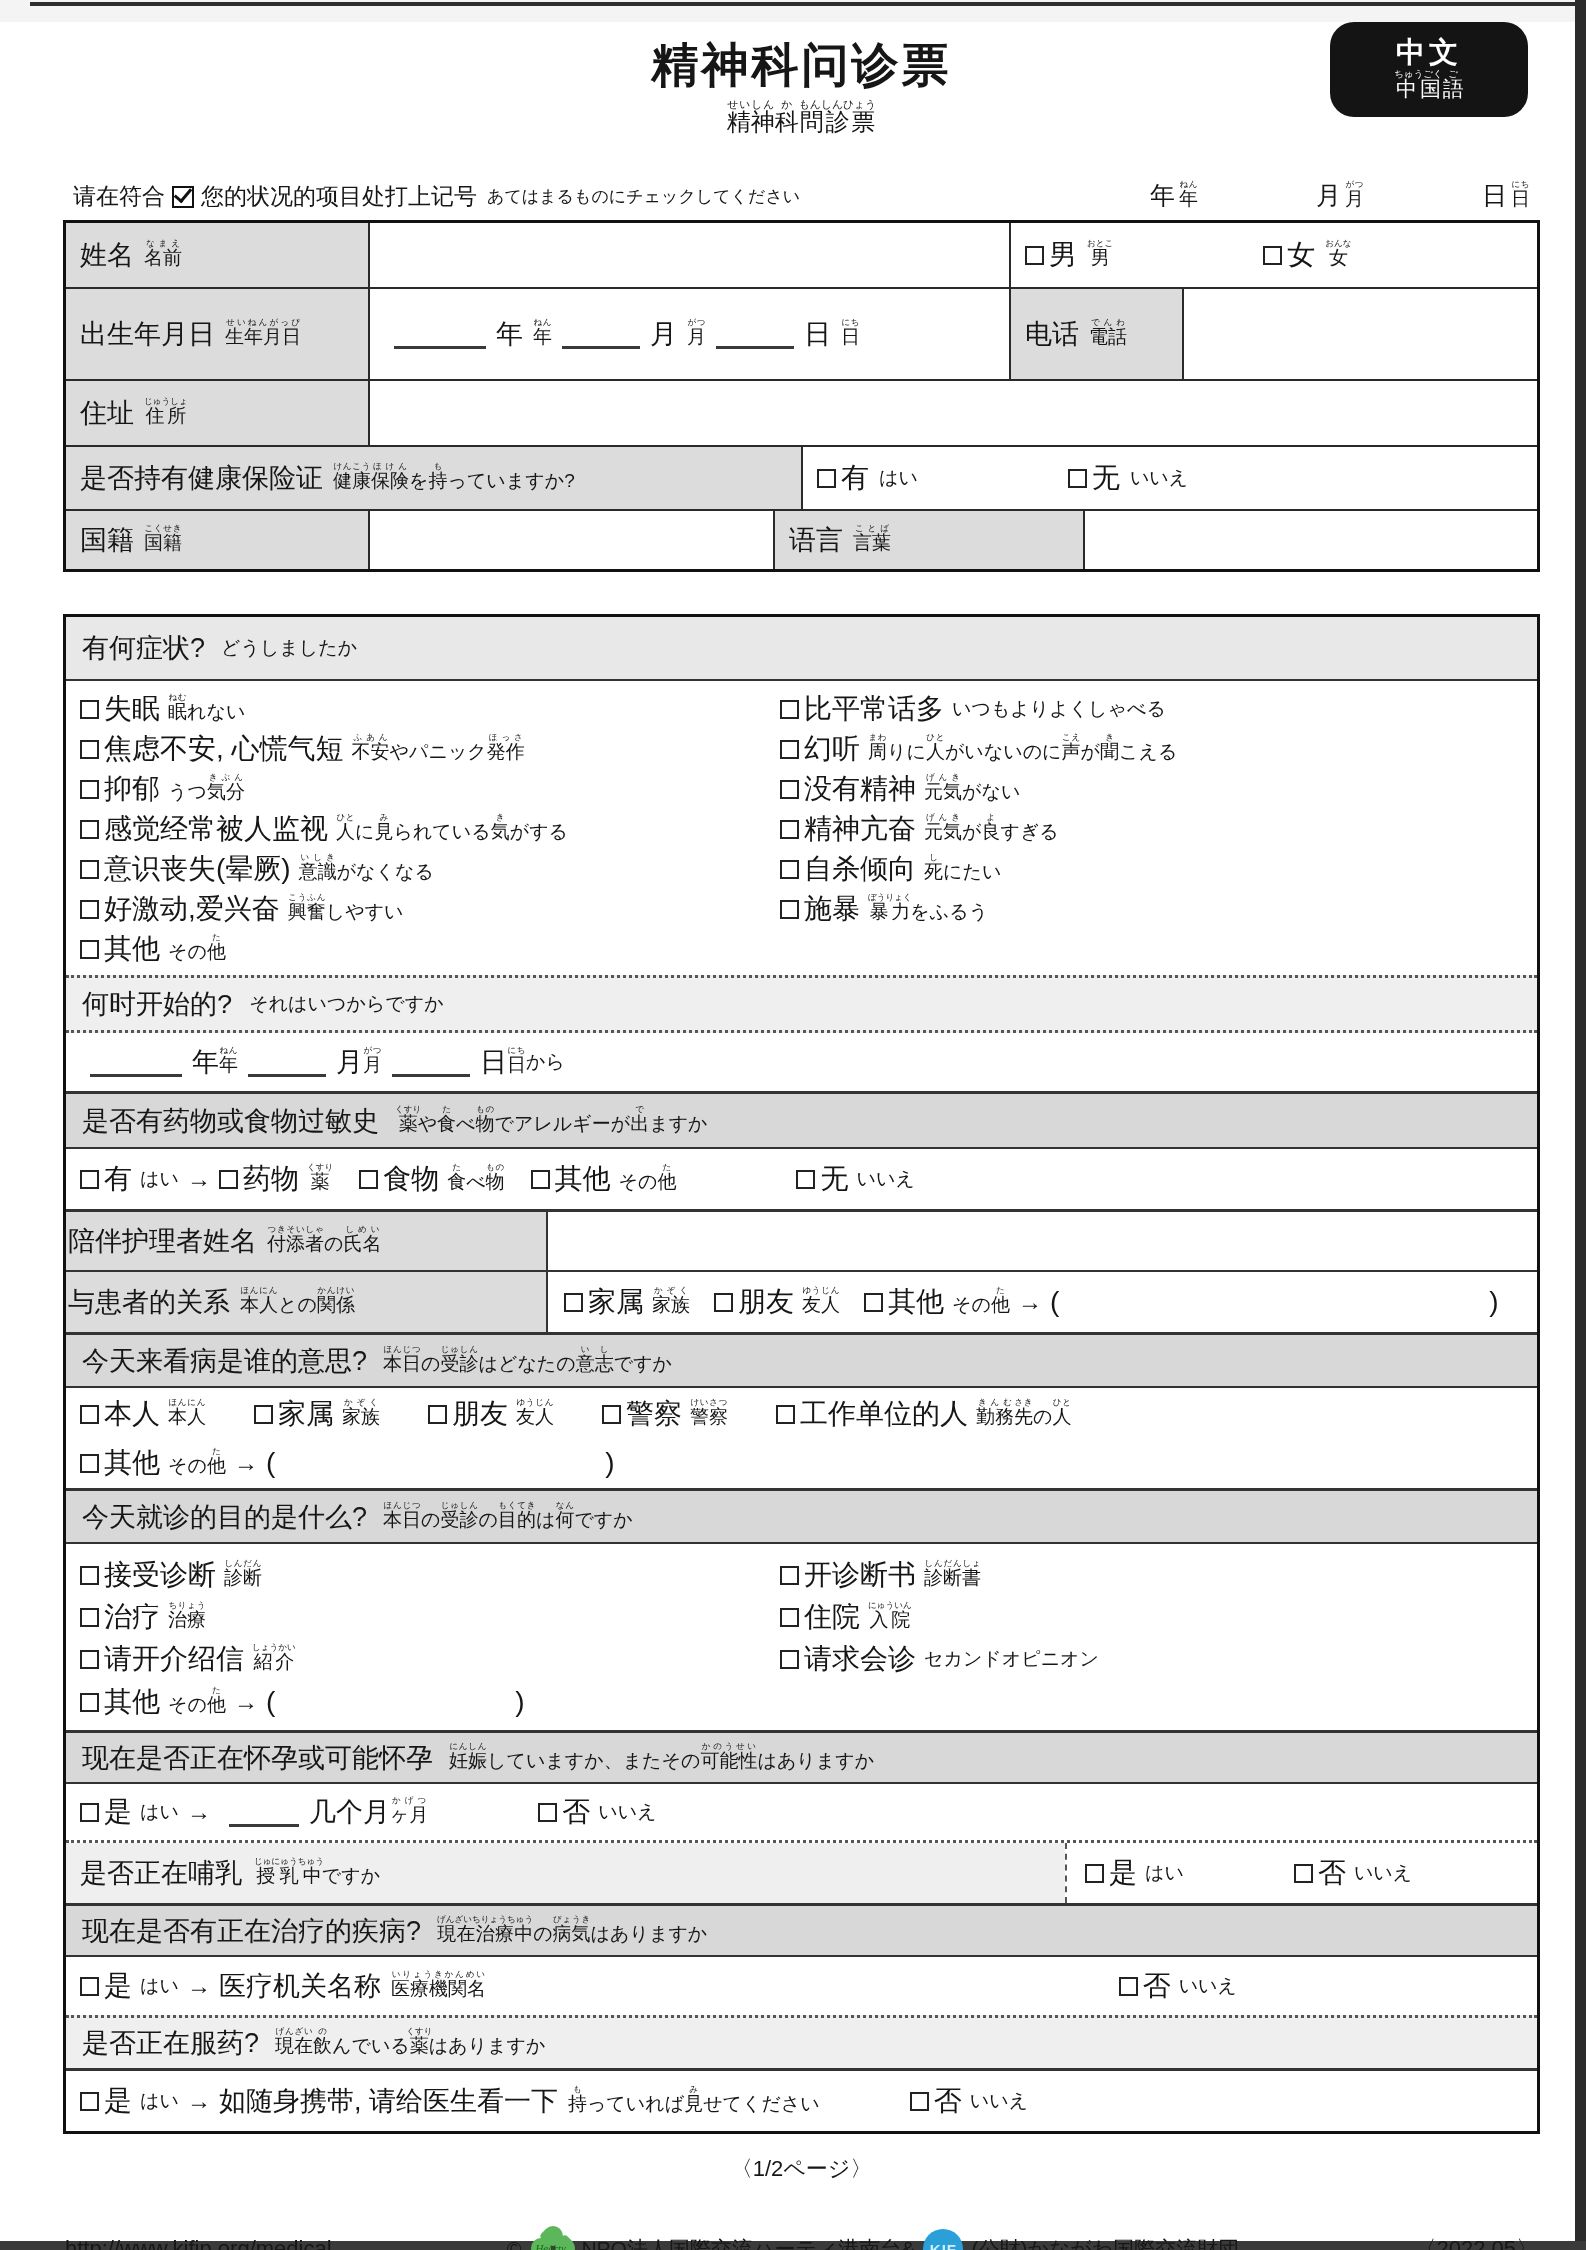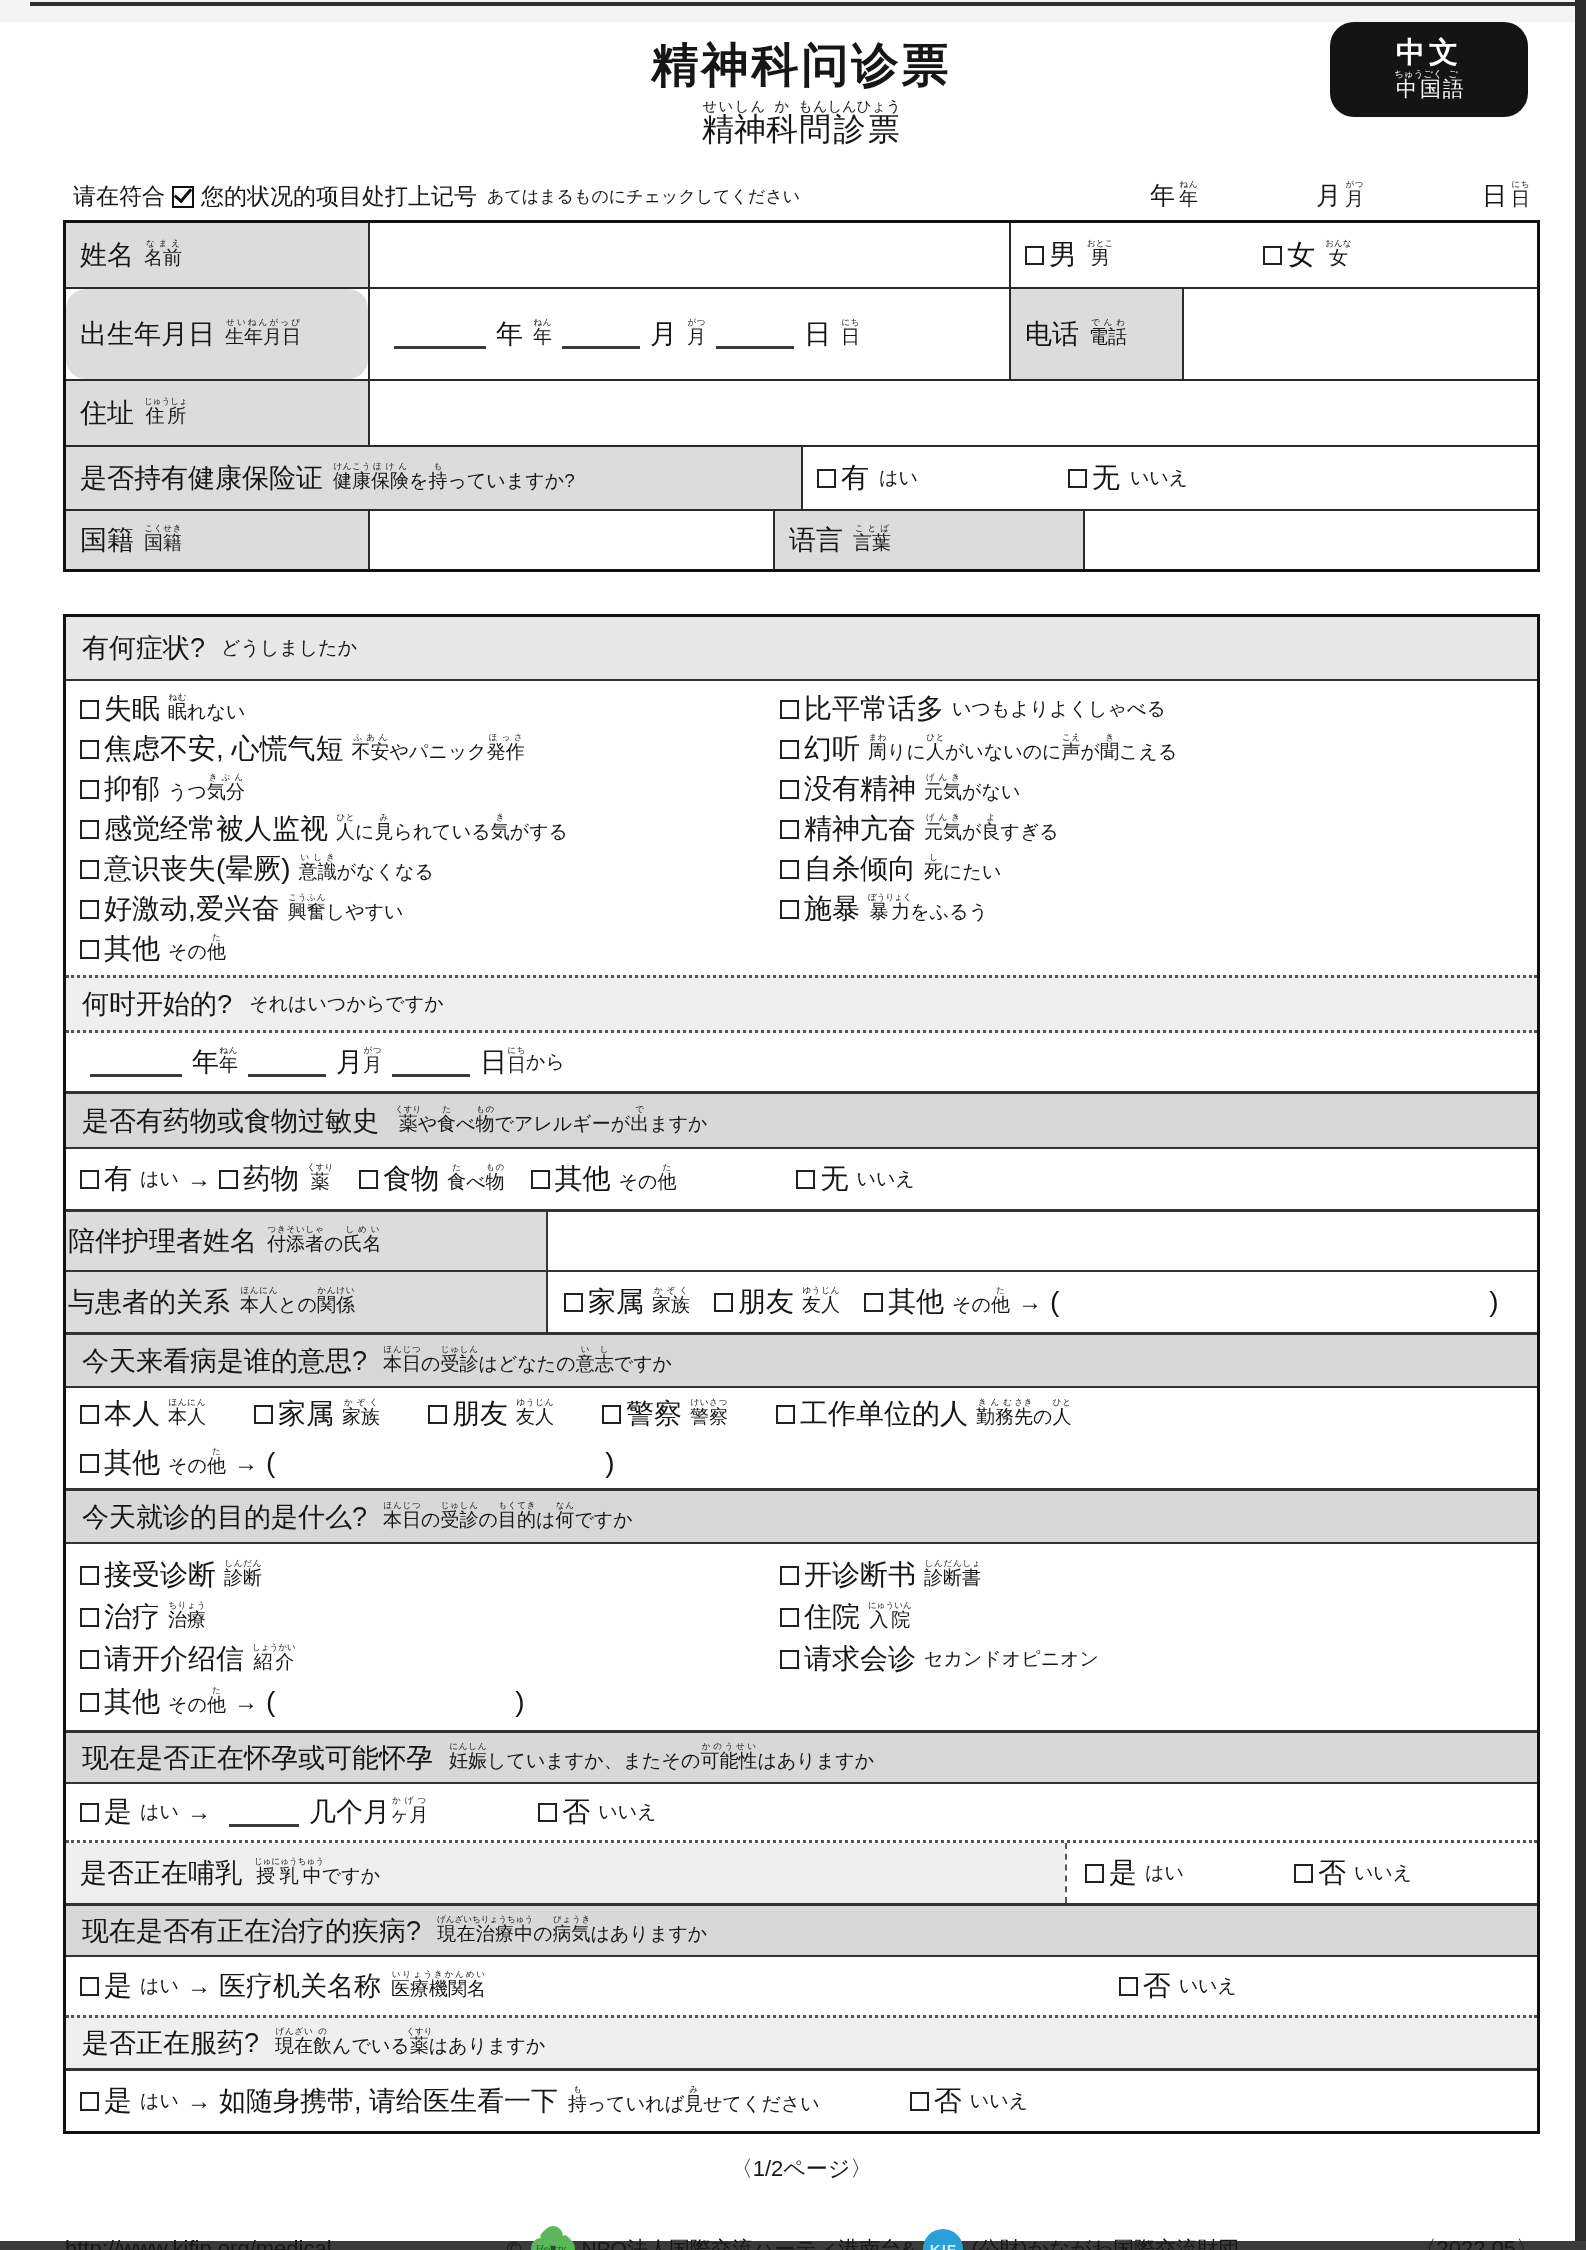--- a/index.html
+++ b/index.html
@@ -13,21 +13,21 @@
 
   .content{position:relative;margin:0 46px 0 63px;width:1477px;}
 
   ruby{ruby-position:over;}
   rt{font-size:0.45em;letter-spacing:0;}
 
   
   .hdrblock{position:relative;padding-top:34px;height:130px;}
   .titlewrap{text-align:center;}
   .title-cn{margin:0;font-size:47px;font-weight:bold;letter-spacing:3px;}
-  .title-jp{font-size:32px;margin-top:2px;}
+  .title-jp{font-size:24px;margin-top:2px;}
   .lang-badge{position:absolute;right:12px;top:22px;width:198px;height:95px;background:#141414;
               border-radius:24px;color:#fff;display:flex;flex-direction:column;align-items:center;justify-content:center;}
   .badge-cn{font-size:29px;font-weight:bold;letter-spacing:4px;line-height:1;}
   .badge-jp{font-size:21px;margin-top:2px;line-height:1.1;}
 
   .meta-row{display:flex;align-items:flex-end;justify-content:space-between;margin-top:2px;height:46px;}
   .instruction{display:flex;align-items:center;font-size:23px;padding-left:10px;}
   .instruction .jp2{font-size:17px;margin-left:10px;}
   .tick{display:inline-block;width:18px;height:18px;border:2px solid #111;position:relative;margin:0 7px;flex-shrink:0;}
   .tick::after{content:"";position:absolute;left:4px;top:-3px;width:7px;height:14px;
@@ -169,21 +169,21 @@
             <span class="jp"><ruby>男<rt>おとこ</rt></ruby></span>
           </span>
           <span class="opt">
             <span class="box"></span>
             <span class="cn">女</span>
             <span class="jp"><ruby>女<rt>おんな</rt></ruby></span>
           </span>
         </div>
       </div>
       <div class="trow" style="height:90px;">
-        <div class="tcell lab" style="width:302px;border-radius:20px;">
+        <div class="tcell lab" style="width:302px;">
           <span class="cn">出生年月日</span>
           <span class="jp"><ruby>生年月日<rt>せいねんがっぴ</rt></ruby></span>
         </div>
         <div class="tcell bdl" style="width:641px;">
           <span class="blank"></span>
           <span class="cn">年</span>
           <span class="jp"><ruby>年<rt>ねん</rt></ruby></span>
           <span class="blank" style="width:78px;"></span>
           <span class="cn">月</span>
           <span class="jp"><ruby>月<rt>がつ</rt></ruby></span>

